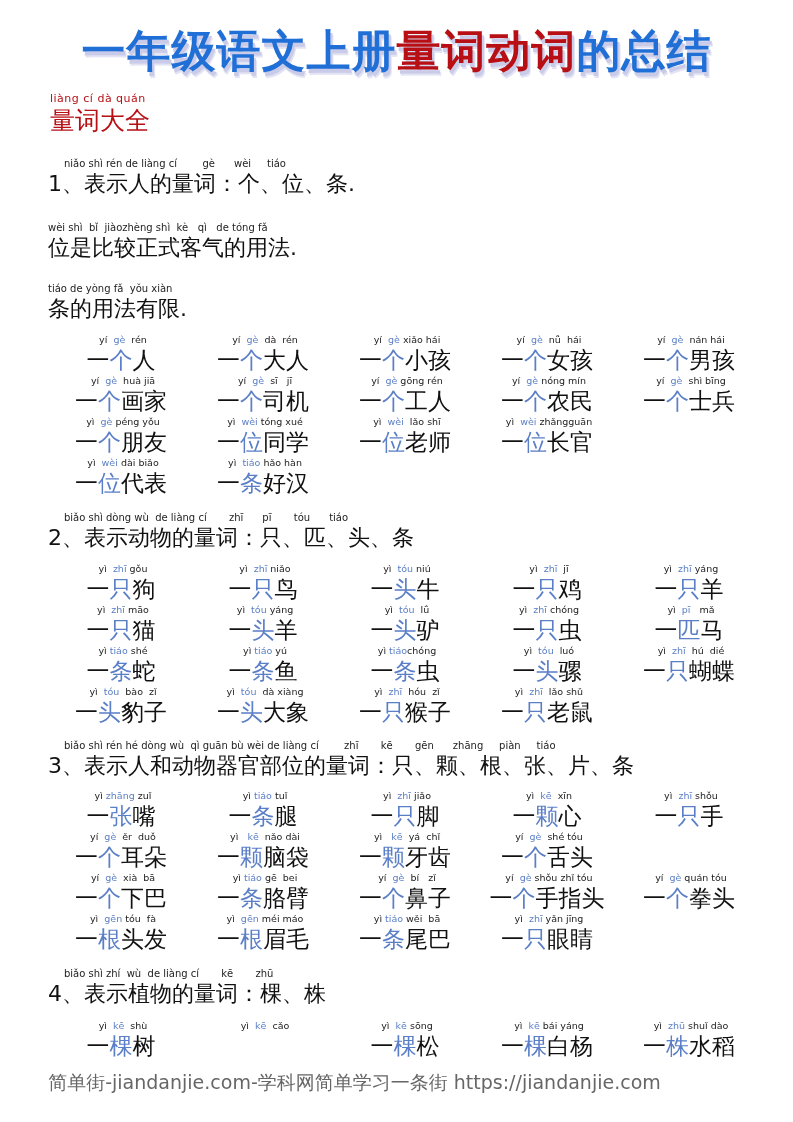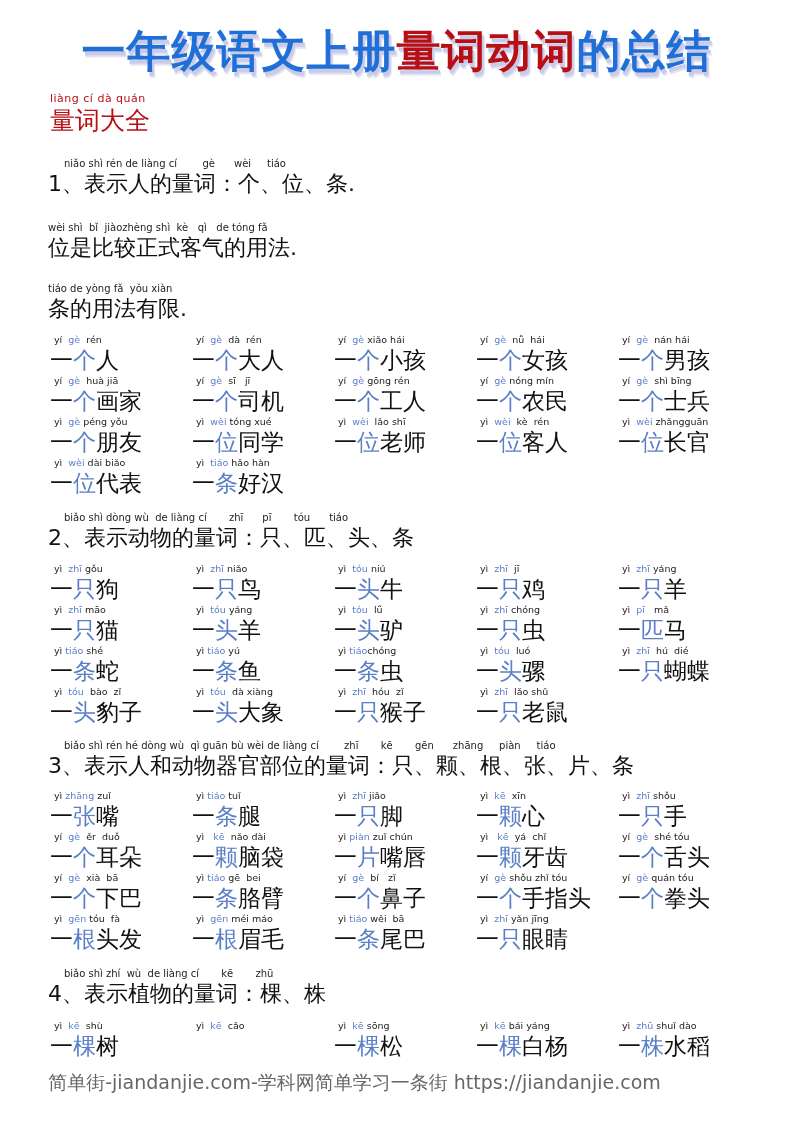--- a/index.html
+++ b/index.html
@@ -12,21 +12,21 @@
   .t-blue { color:#1f6fd6; }
   .t-red { color:#b80f14; }
   .subhead { position:absolute; left:50px; top:92px; color:#b80f14; }
   .subhead .py { font-size:11px; letter-spacing:0.5px; display:block; height:14px; }
   .subhead .hz { font-size:25px; display:block; line-height:30px; }
 
   .line { position:absolute; left:48px; }
   .line .py { font-size:10px; color:#222; display:block; height:13px; white-space:pre; }
   .line .hz { font-size:22px; line-height:26px; white-space:nowrap; display:block; }
 
-  .grid { position:absolute; left:50px; }
+  .grid { position:absolute; left:50px;text-align:center; }
   .row { display:flex; height:41px; }
   .cell { width:142px; position:relative; }
   .cell .py { font-size:9.5px; color:#222; height:13px; white-space:pre; display:block; padding-left:4px; }
   .cell .py .m { color:#5b7fc7; }
   .cell .hz { font-size:23px; line-height:27px; white-space:nowrap; display:block; }
   .cell .hz .m { color:#5b7fc7; }
 
   .footer { position:absolute; top:1070px; left:0; width:709px; text-align:center;
             font-size:19px; color:#666; font-family:"DejaVu Sans", sans-serif; }
 </style>
@@ -104,24 +104,20 @@
       </div>
       <div class="cell">
         <span class="py">yì  <span class="m">wèi</span> tóng xué</span>
         <span class="hz">一<span class="m">位</span>同学</span>
       </div>
       <div class="cell">
         <span class="py">yì  <span class="m">wèi</span>  lǎo shī</span>
         <span class="hz">一<span class="m">位</span>老师</span>
       </div>
       <div class="cell">
-        <span class="py">yì  <span class="m">wèi</span>  kè  rén</span>
-        <span class="hz">一<span class="m">位</span>客人</span>
-      </div>
-      <div class="cell">
         <span class="py">yì  <span class="m">wèi</span> zhǎngguān</span>
         <span class="hz">一<span class="m">位</span>长官</span>
       </div>
     </div>
     <div class="row">
       <div class="cell">
         <span class="py">yì  <span class="m">wèi</span> dài biǎo</span>
         <span class="hz">一<span class="m">位</span>代表</span>
       </div>
       <div class="cell">
@@ -252,24 +248,20 @@
     <div class="row">
       <div class="cell">
         <span class="py">yí  <span class="m">gè</span>  ěr  duǒ</span>
         <span class="hz">一<span class="m">个</span>耳朵</span>
       </div>
       <div class="cell">
         <span class="py">yì   <span class="m">kē</span>  nǎo dài</span>
         <span class="hz">一<span class="m">颗</span>脑袋</span>
       </div>
       <div class="cell">
-        <span class="py">yì <span class="m">piàn</span> zuǐ chún</span>
-        <span class="hz">一<span class="m">片</span>嘴唇</span>
-      </div>
-      <div class="cell">
         <span class="py">yì   <span class="m">kē</span>  yá  chǐ</span>
         <span class="hz">一<span class="m">颗</span>牙齿</span>
       </div>
       <div class="cell">
         <span class="py">yí  <span class="m">gè</span>  shé tóu</span>
         <span class="hz">一<span class="m">个</span>舌头</span>
       </div>
     </div>
     <div class="row">
       <div class="cell">

